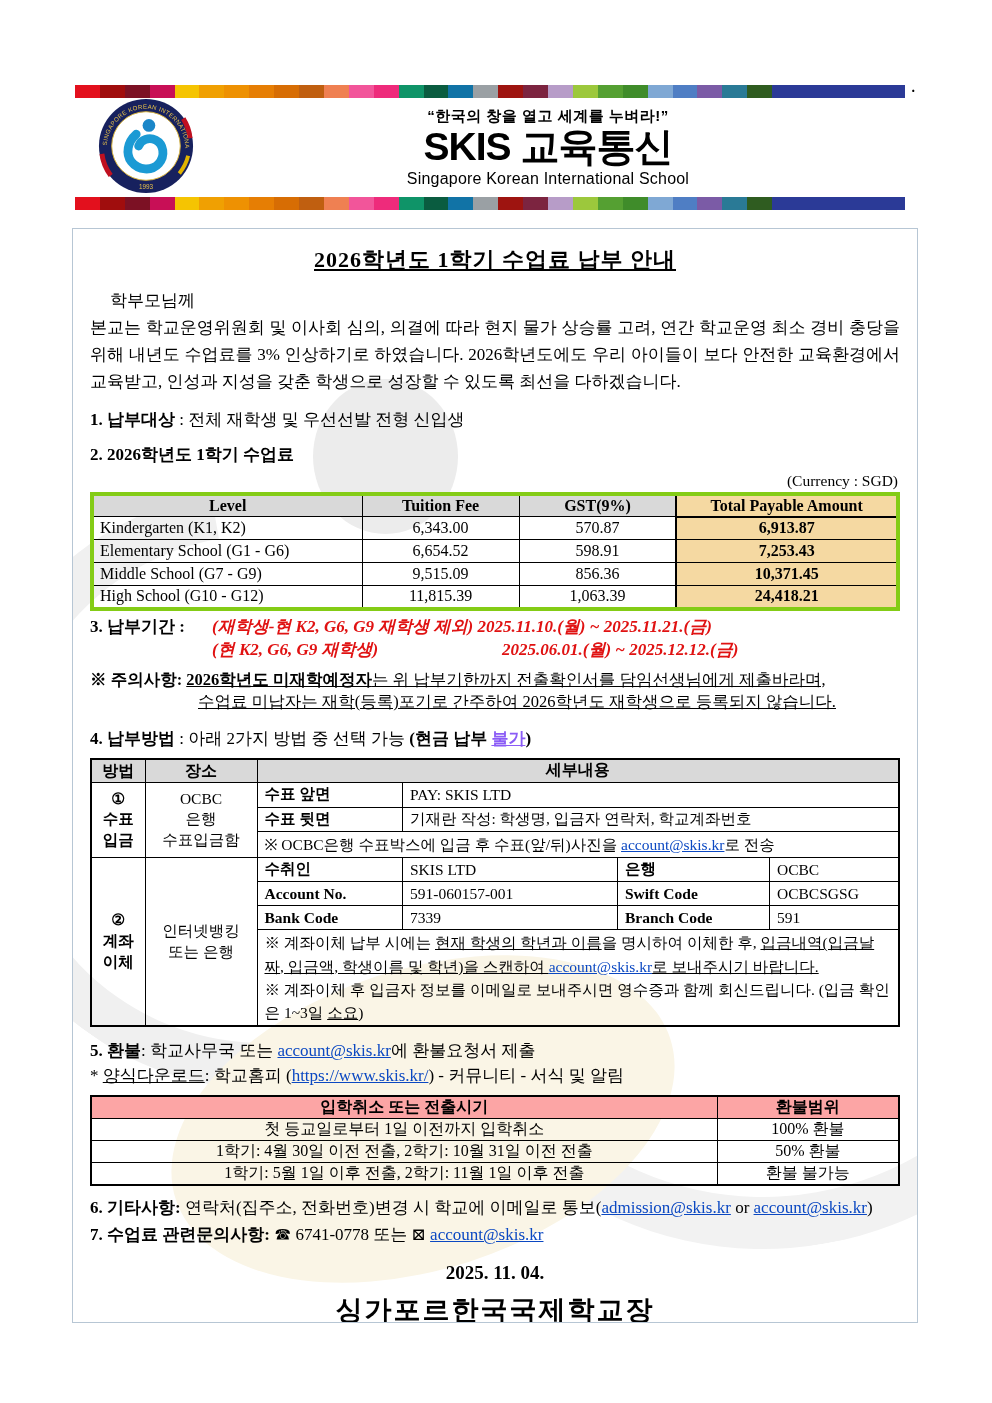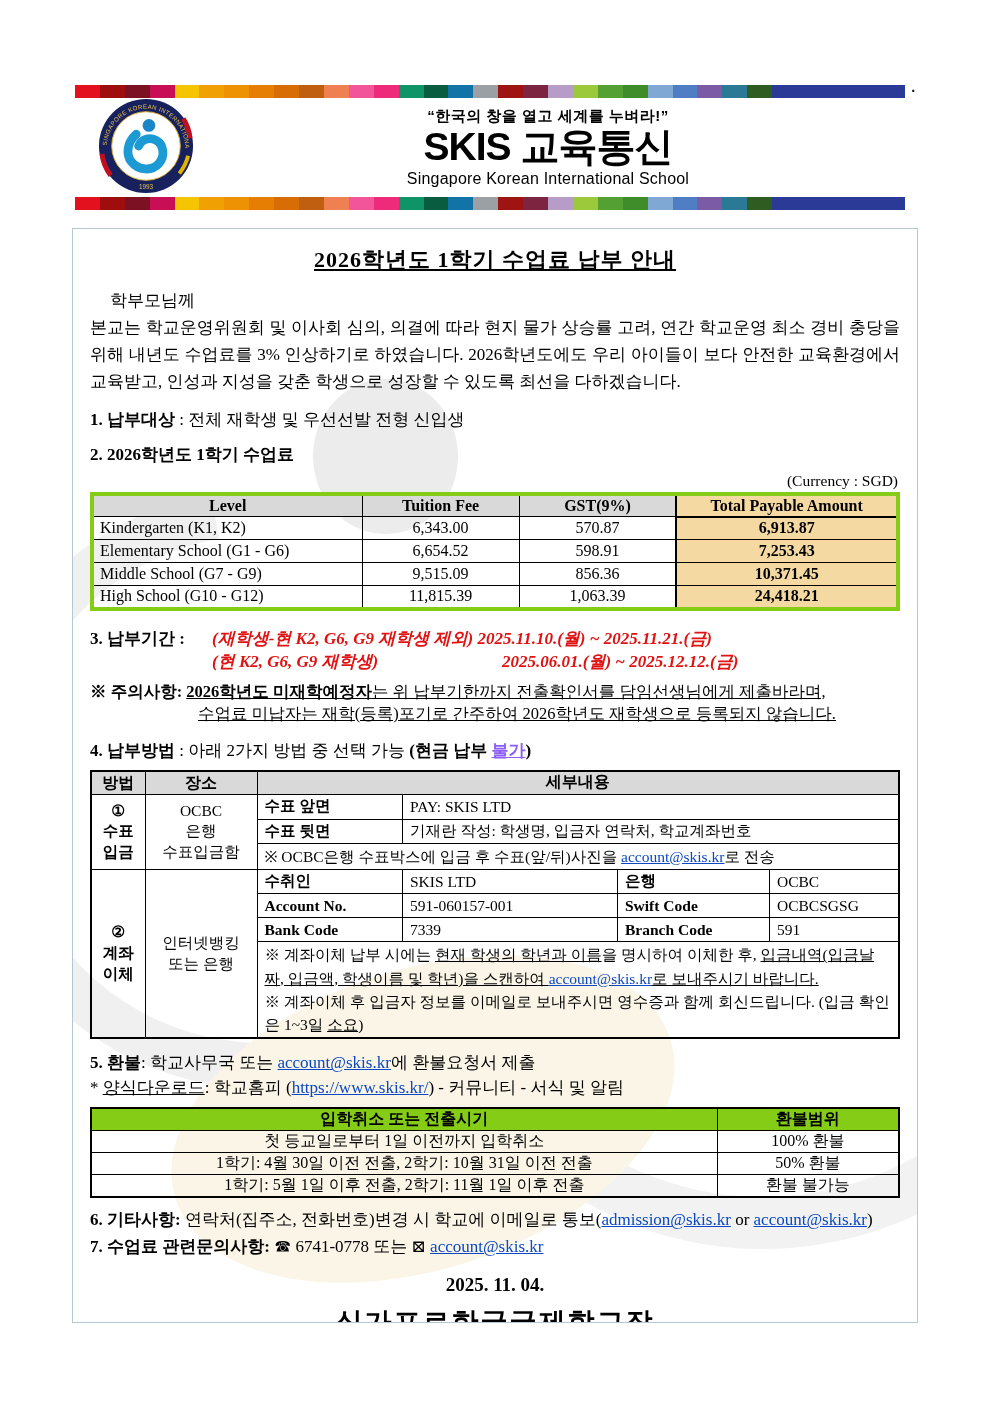--- a/index.html
+++ b/index.html
@@ -59,21 +59,21 @@
   .fee-table th, .fee-table td { border:1px solid #000; font-size:16px; padding:1px 6px; height:23px; }
   .fee-table th { background:#d9d9d9; font-weight:bold; text-align:center; }
   .fee-table td { text-align:center; }
   .fee-table td:first-child { text-align:left; }
   .fee-table .tot, .fee-table th.tot { background:#f5d9a2; font-weight:bold;
     border-left:2px solid #000; border-right:2px solid #000; }
   .fee-table th.tot { border-top:2px solid #000; }
   .fee-table tr:last-child .tot { border-bottom:2px solid #000; }
   .c-level { width:33.5%; } .c-fee { width:19.5%; } .c-gst { width:19.5%; } .c-tot { width:27.5%; }
   
-  .period { margin-top:16px; font-size:17px;font-family:Liberation Serif, serif; }
+  .period { margin-top:4px; font-size:17px;font-family:Liberation Serif, serif; }
   .period-row { display:flex; }
   .period-prefix { flex:0 0 122px; font-weight:bold; }
   .red-it { color:#e01212; font-weight:bold; font-style:italic; }
   .period-group { flex:0 0 290px; }
   .caution { margin-top:8px; font-size:16.5px; }
   .caution-lab { font-weight:bold; }
   .u { text-decoration:underline; }
   .caution-l2 { padding-left:108px; }
   
   .s4 { margin-top:14px; font-size:17px; margin-bottom:8px; }
@@ -87,21 +87,21 @@
   .inner { border:hidden; }
   .inner td { border:1px solid #000; padding:1px 7px; height:24px; }
   .ilab { width:145px; font-weight:bold; }
   .iv1 { width:215px; } .ilab2 { width:152px; font-weight:bold; }
   .inote { line-height:1.5; padding:2px 7px; }
   a, .lnk { color:#0b48c2; text-decoration:underline; }
   
   .s5 { margin-top:12px; font-size:17px; }
   .dl { font-size:17px; margin-top:2px; margin-bottom:8px; }
   .refund-table { border:2px solid #000; }
-  .refund-table th { background:#84cc16; border:1px solid #000; font-weight:bold; font-size:16px; height:22px; }
+  .refund-table th { background:#fca5a5; border:1px solid #000; font-weight:bold; font-size:16px; height:22px; }
   .refund-table td { border:1px solid #000; font-size:16px; text-align:center; height:22px; }
   .rc2 { width:22.5%; }
   
   .s67 { font-size:17px; margin-top:10px; }
   .s67 + .s67 { margin-top:4px; }
   .f-date { text-align:center; font-size:19px; font-weight:bold; margin-top:16px; }
   .f-signer { text-align:center; font-size:27px; font-weight:bold; letter-spacing:2px; margin-top:8px; }
 </style>
 </head>
 <body>

